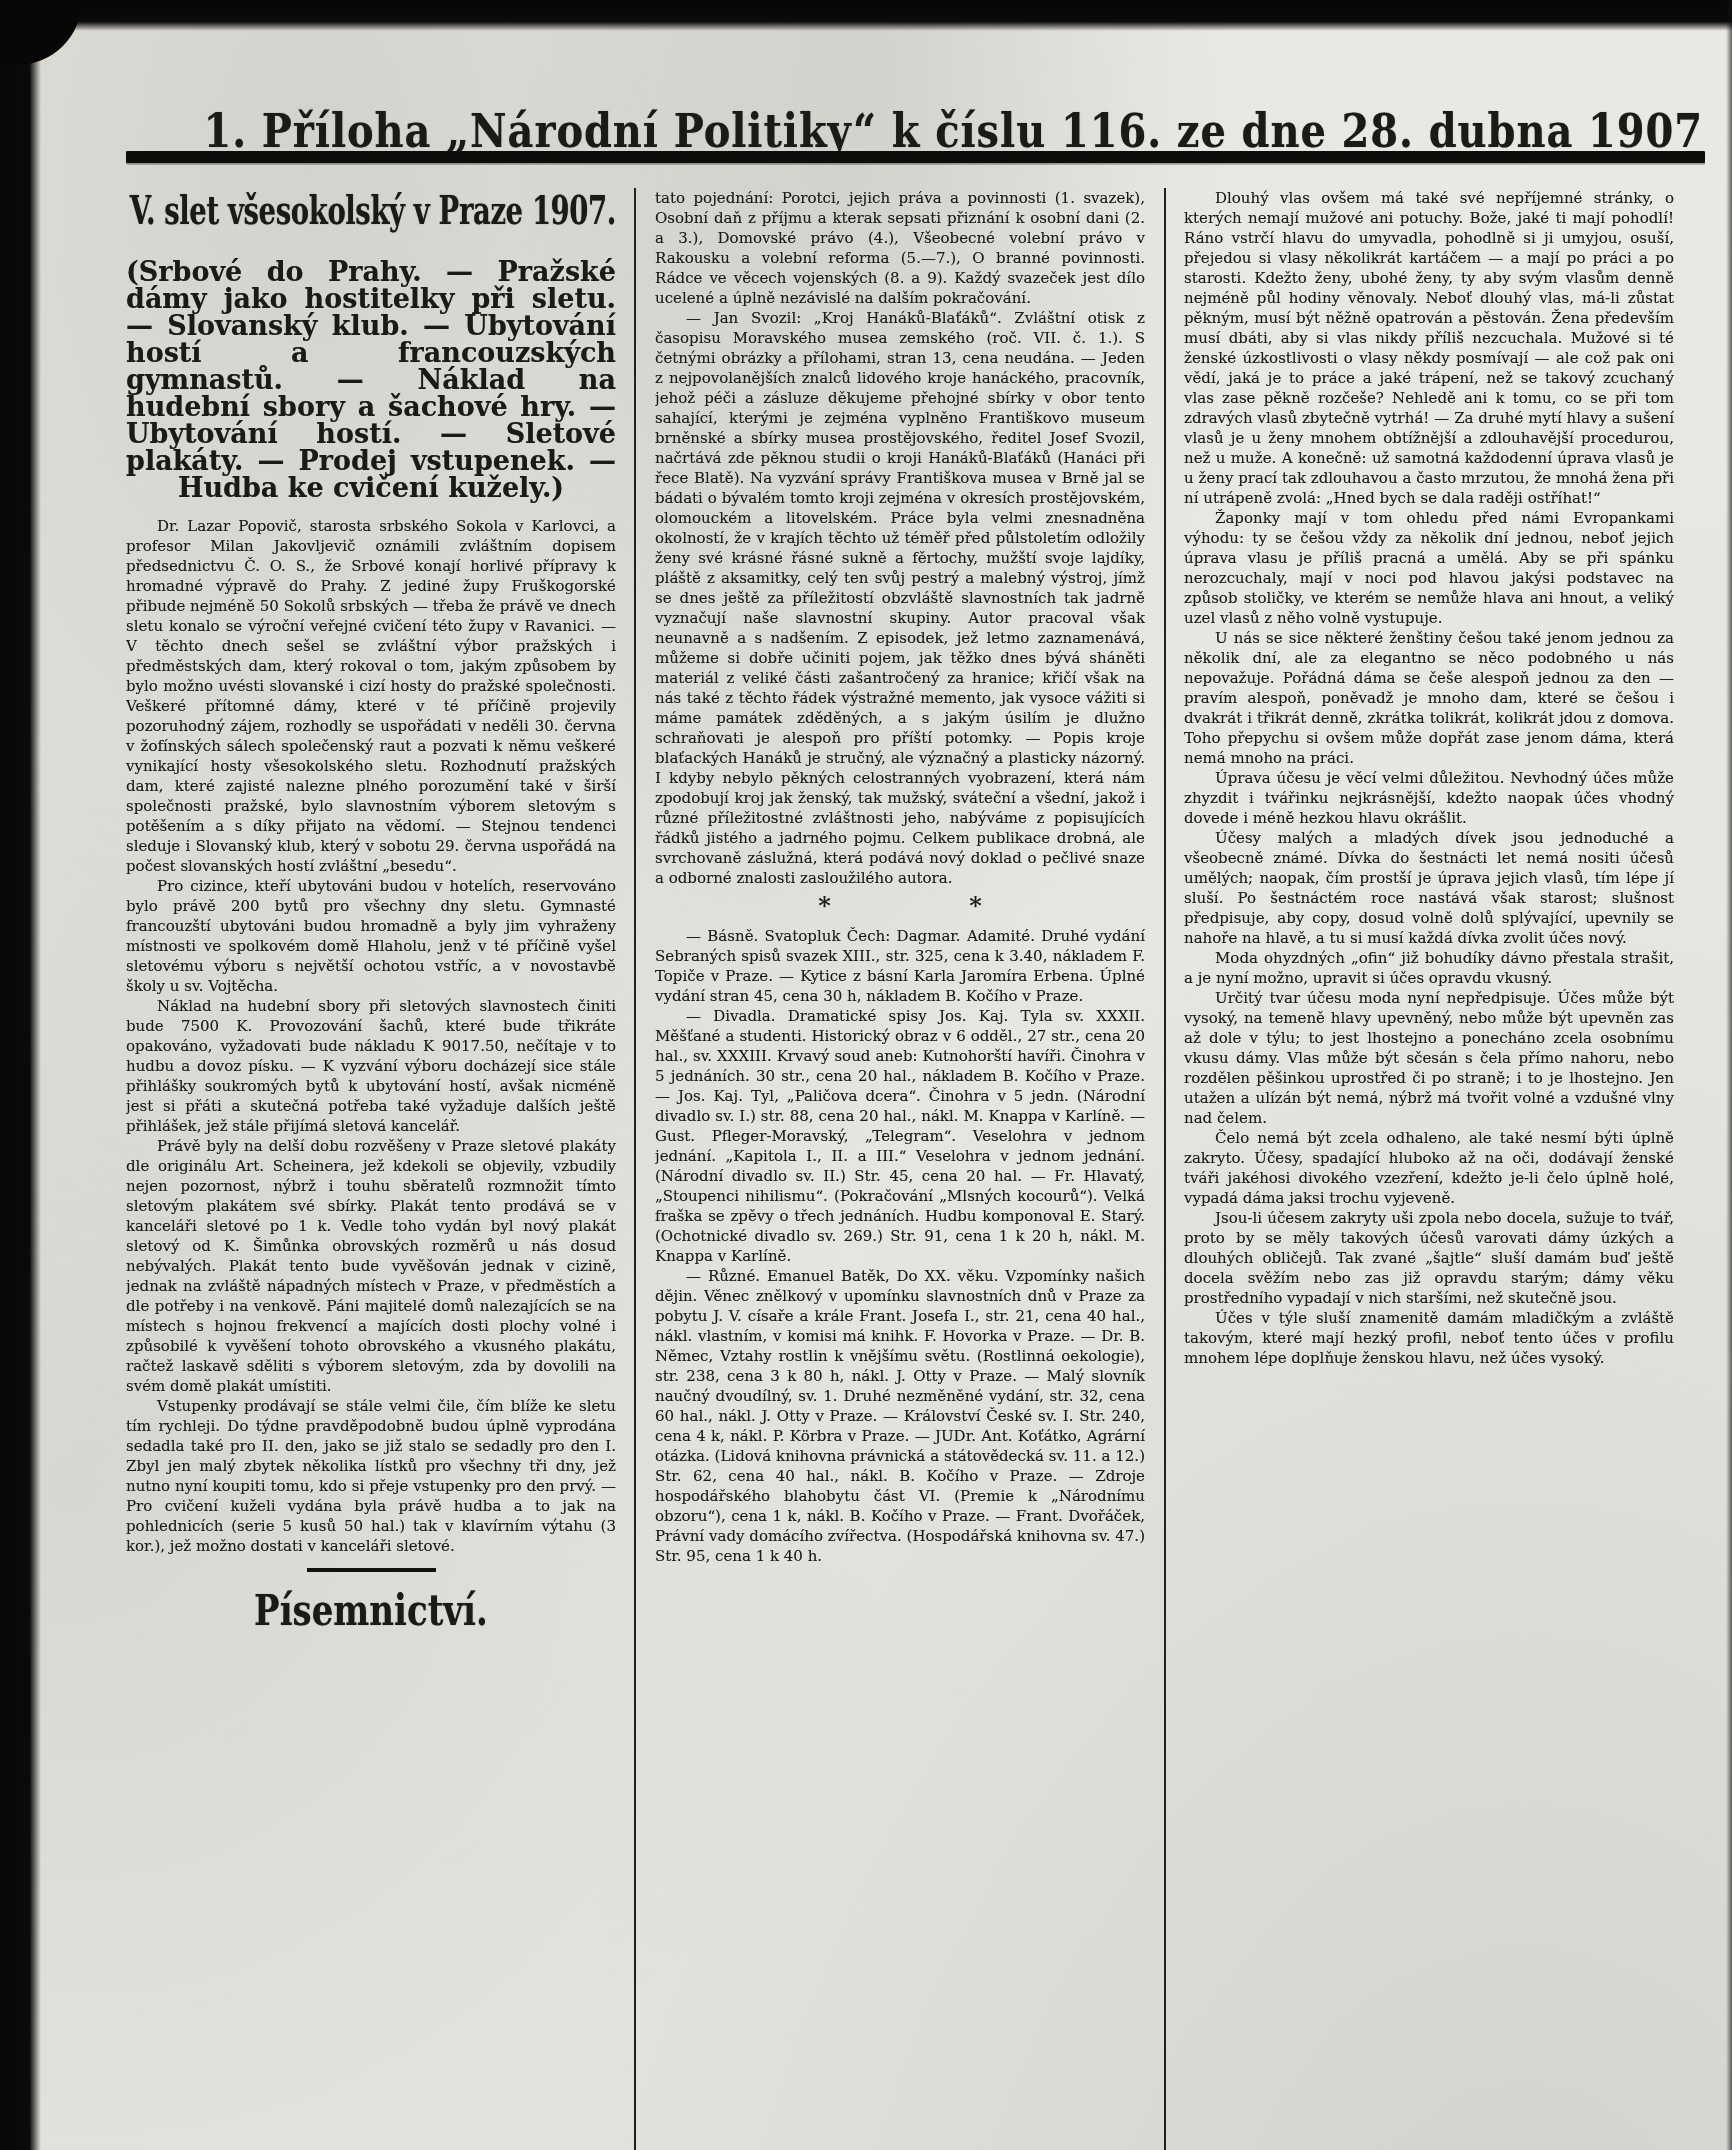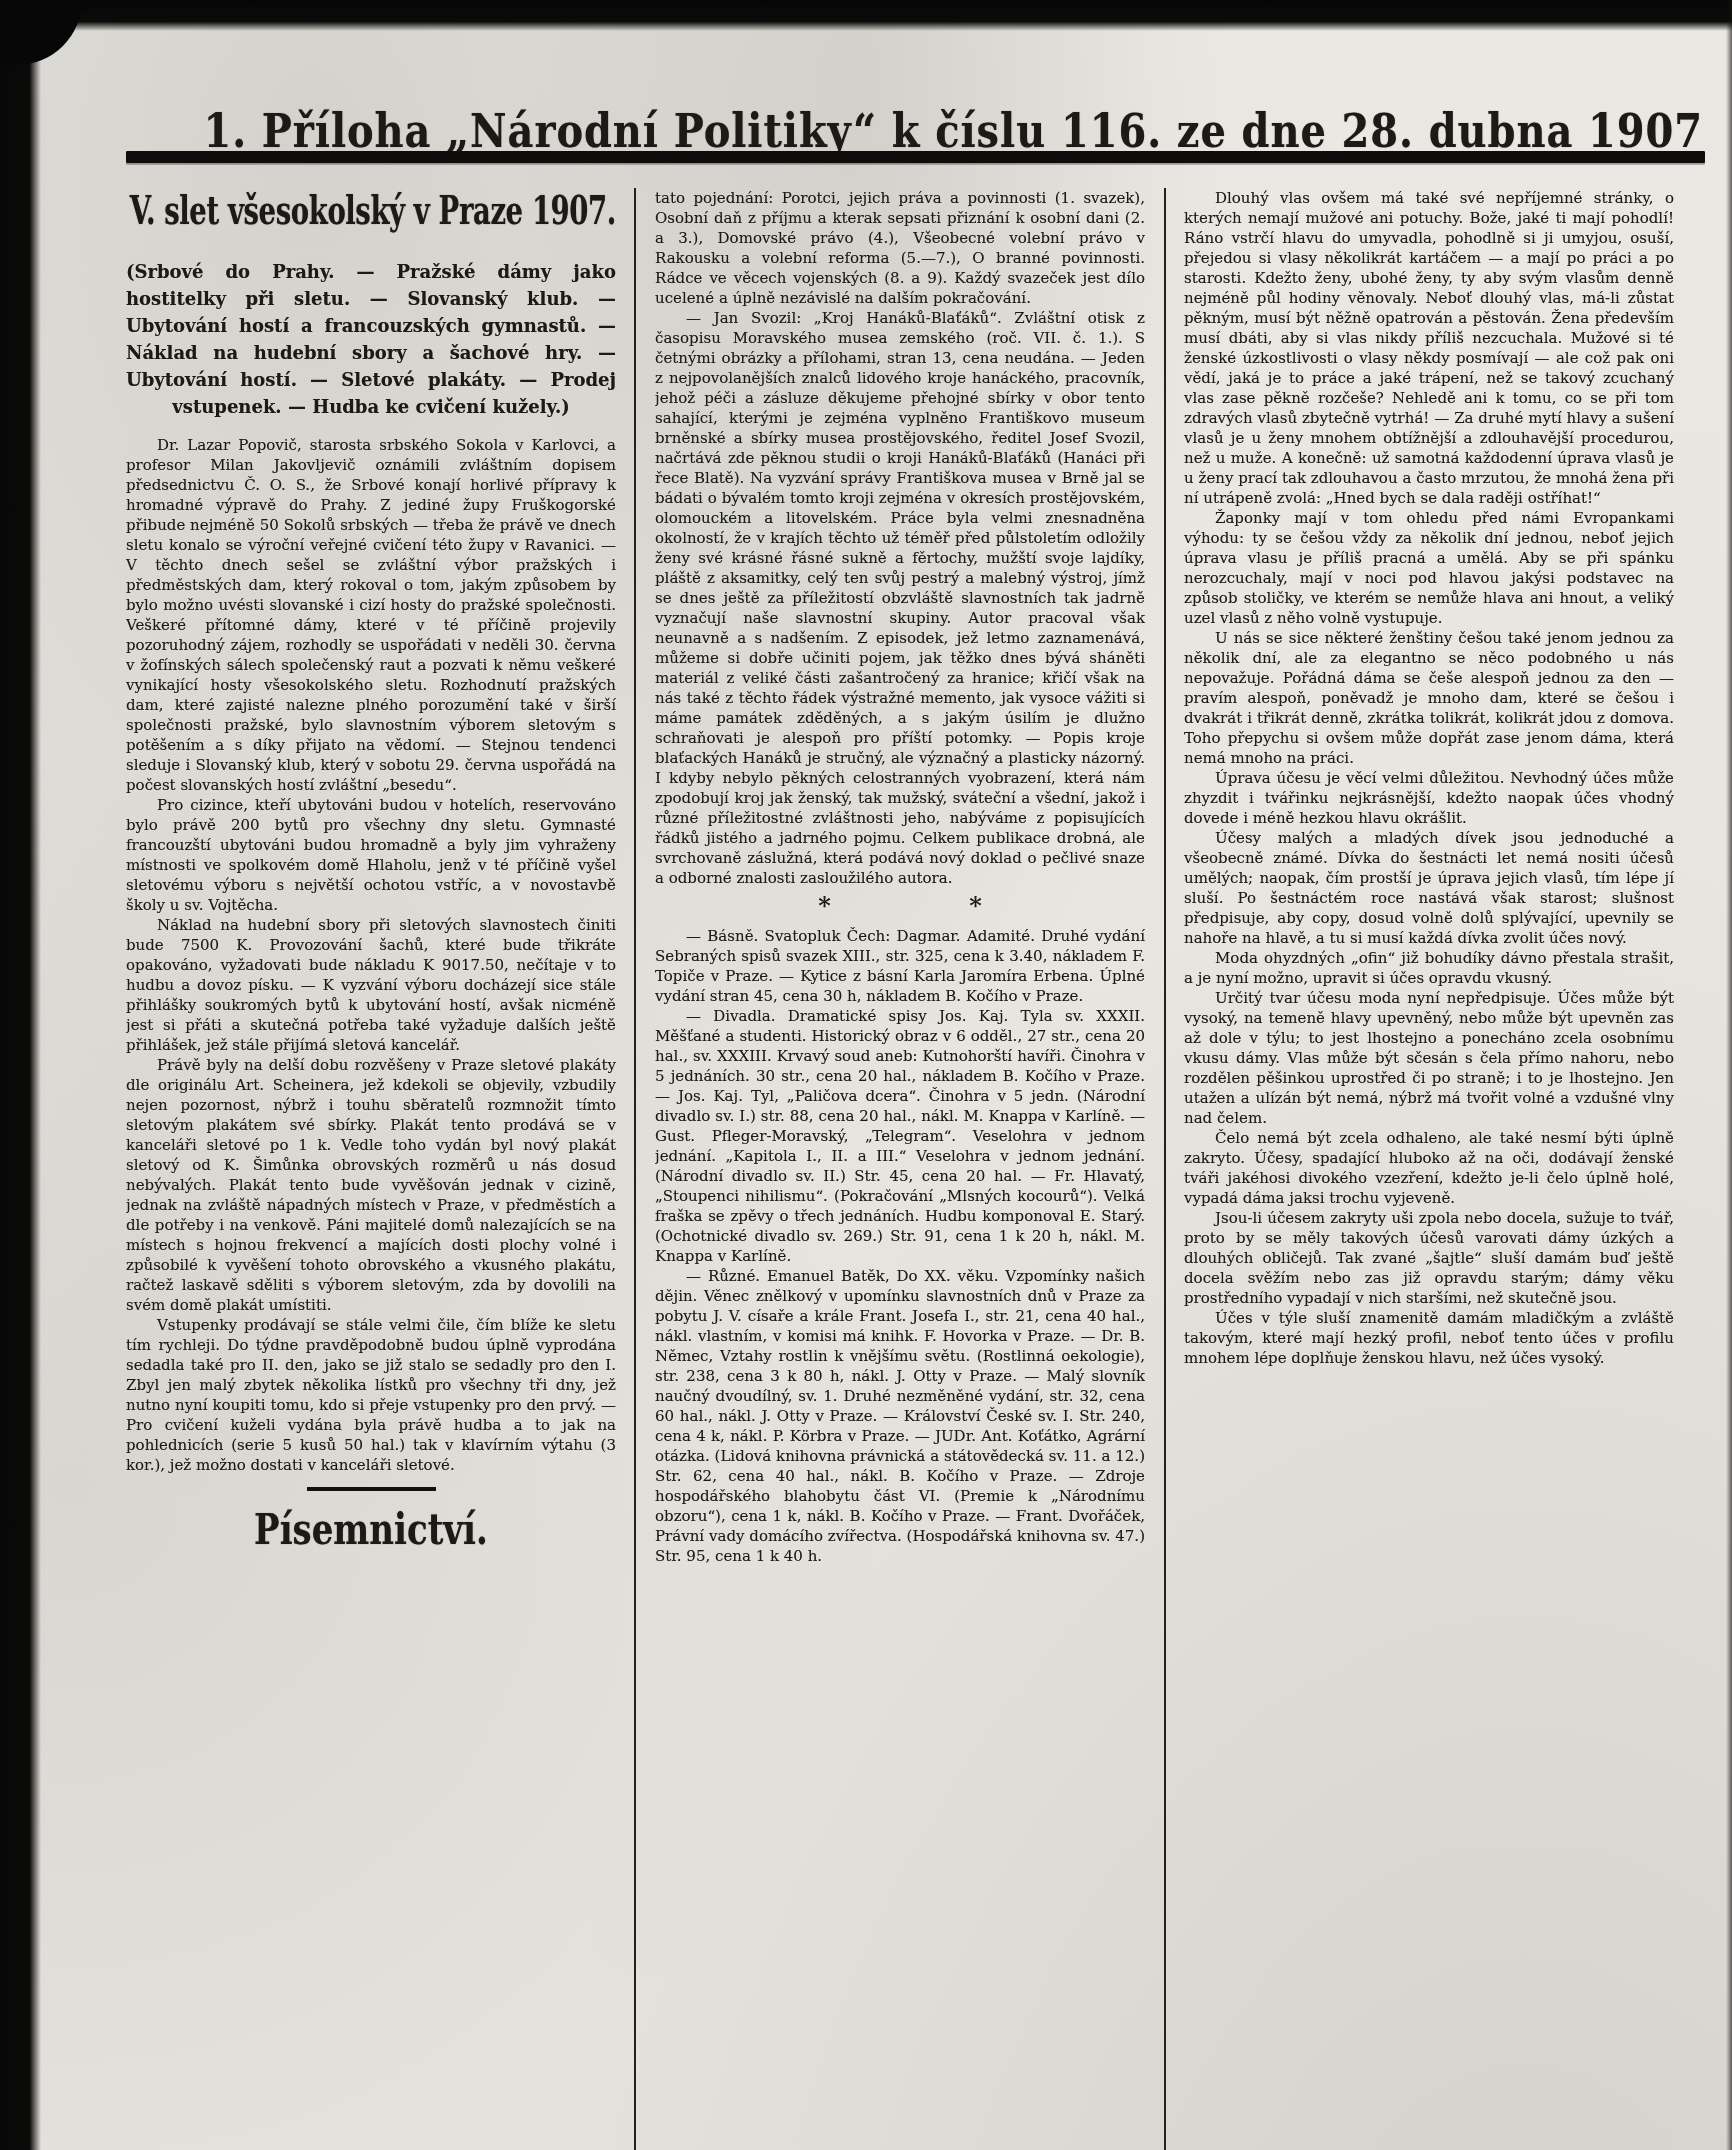--- a/index.html
+++ b/index.html
@@ -30,21 +30,21 @@
   
   .columns{position:absolute;left:126px;top:188px;width:1548px;height:2185px;display:flex;gap:39px;overflow:hidden;}
   .col{width:490px;flex:0 0 490px;overflow:hidden;}
   .vrule{position:absolute;top:188px;width:1.7px;height:2177px;background:#22211e;}
   .vrule.v1{left:634px;}
   .vrule.v2{left:1164px;}
 
   
   .headline-wrap{height:59px;text-align:right;margin-bottom:11.2px;}
   .headline{display:inline-block;font-size:27.5px;font-weight:bold;letter-spacing:-0.4px;white-space:nowrap;transform:scaleY(1.4);transform-origin:center top;text-shadow:0 0 0.9px rgba(15,15,12,.5);}
-  .subtitle{font-size:18px;line-height:27px;font-weight:bold;text-align:justify;text-align-last:center;margin:0 0 14.6px 0;text-shadow:0 0 0.4px rgba(15,15,12,.4);}
+  .subtitle{font-size:27px;line-height:27px;font-weight:bold;text-align:justify;text-align-last:center;margin:0 0 14.6px 0;text-shadow:0 0 0.4px rgba(15,15,12,.4);}
   .para{font-size:15px;line-height:20px;text-align:justify;margin:0;text-indent:31px;text-shadow:0 0 0.4px rgba(20,19,16,.35);}
   .no-first-indent > .para:first-child{text-indent:0;}
   .section-rule{width:129px;height:4.7px;background:#12110f;margin:12px auto 13px auto;}
   .section-title-wrap{height:52px;text-align:center;margin-bottom:13px;}
   .section-title{display:inline-block;font-size:34px;font-weight:bold;white-space:nowrap;transform:scaleY(1.25);transform-origin:center top;text-shadow:0 0 0.9px rgba(15,15,12,.5);}
   .stars{text-align:center;font-size:24px;font-weight:bold;letter-spacing:65px;text-indent:65px;line-height:30px;margin:3.4px 0 4.3px 0;}
 </style>
 </head>
 <body>
 

